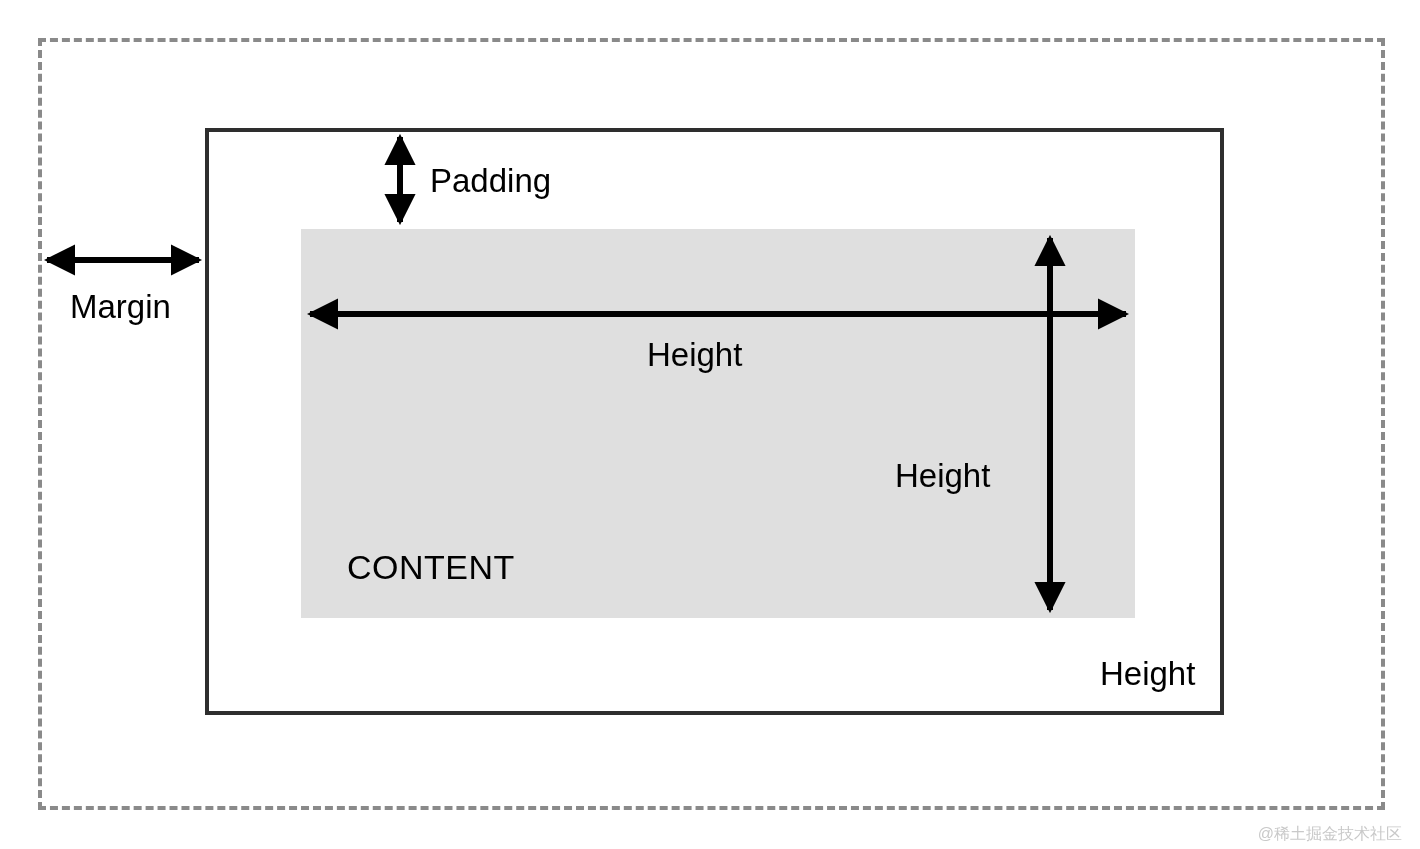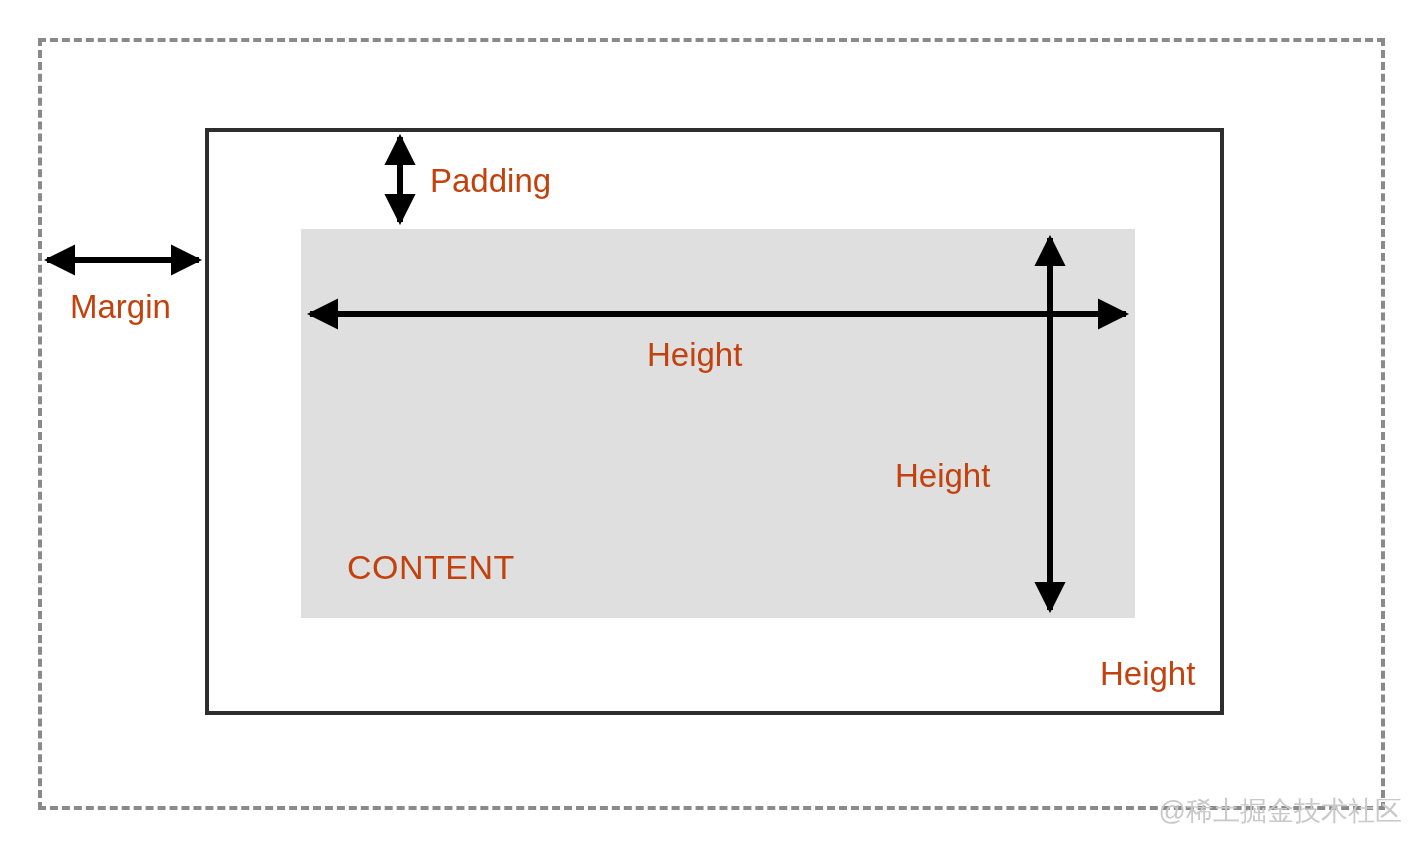--- a/index.html
+++ b/index.html
@@ -48,21 +48,21 @@
     left: 301px;
     top: 229px;
     width: 834px;
     height: 389px;
     background: #dfdfdf;
   }
 
   
   .label {
     position: absolute;
-    color: #c2410c;
+    color: #000000;
     white-space: nowrap;
     line-height: 1;
   }
   .label-margin {
     left: 70px;
     top: 290px;
     font-size: 33px;
   }
   .label-padding {
     left: 430px;
@@ -99,22 +99,22 @@
     top: 0;
     width: 1420px;
     height: 849px;
     pointer-events: none;
   }
 
   
   .watermark {
     position: absolute;
     right: 18px;
-    bottom: 20px;
-    font-size: 27px;
+    bottom: 4px;
+    font-size: 16px;
     color: #c9c9c9;
     white-space: nowrap;
   }
 </style>
 </head>
 <body>
 
 <div id="canvas">
 
   <div class="margin-box"></div>

